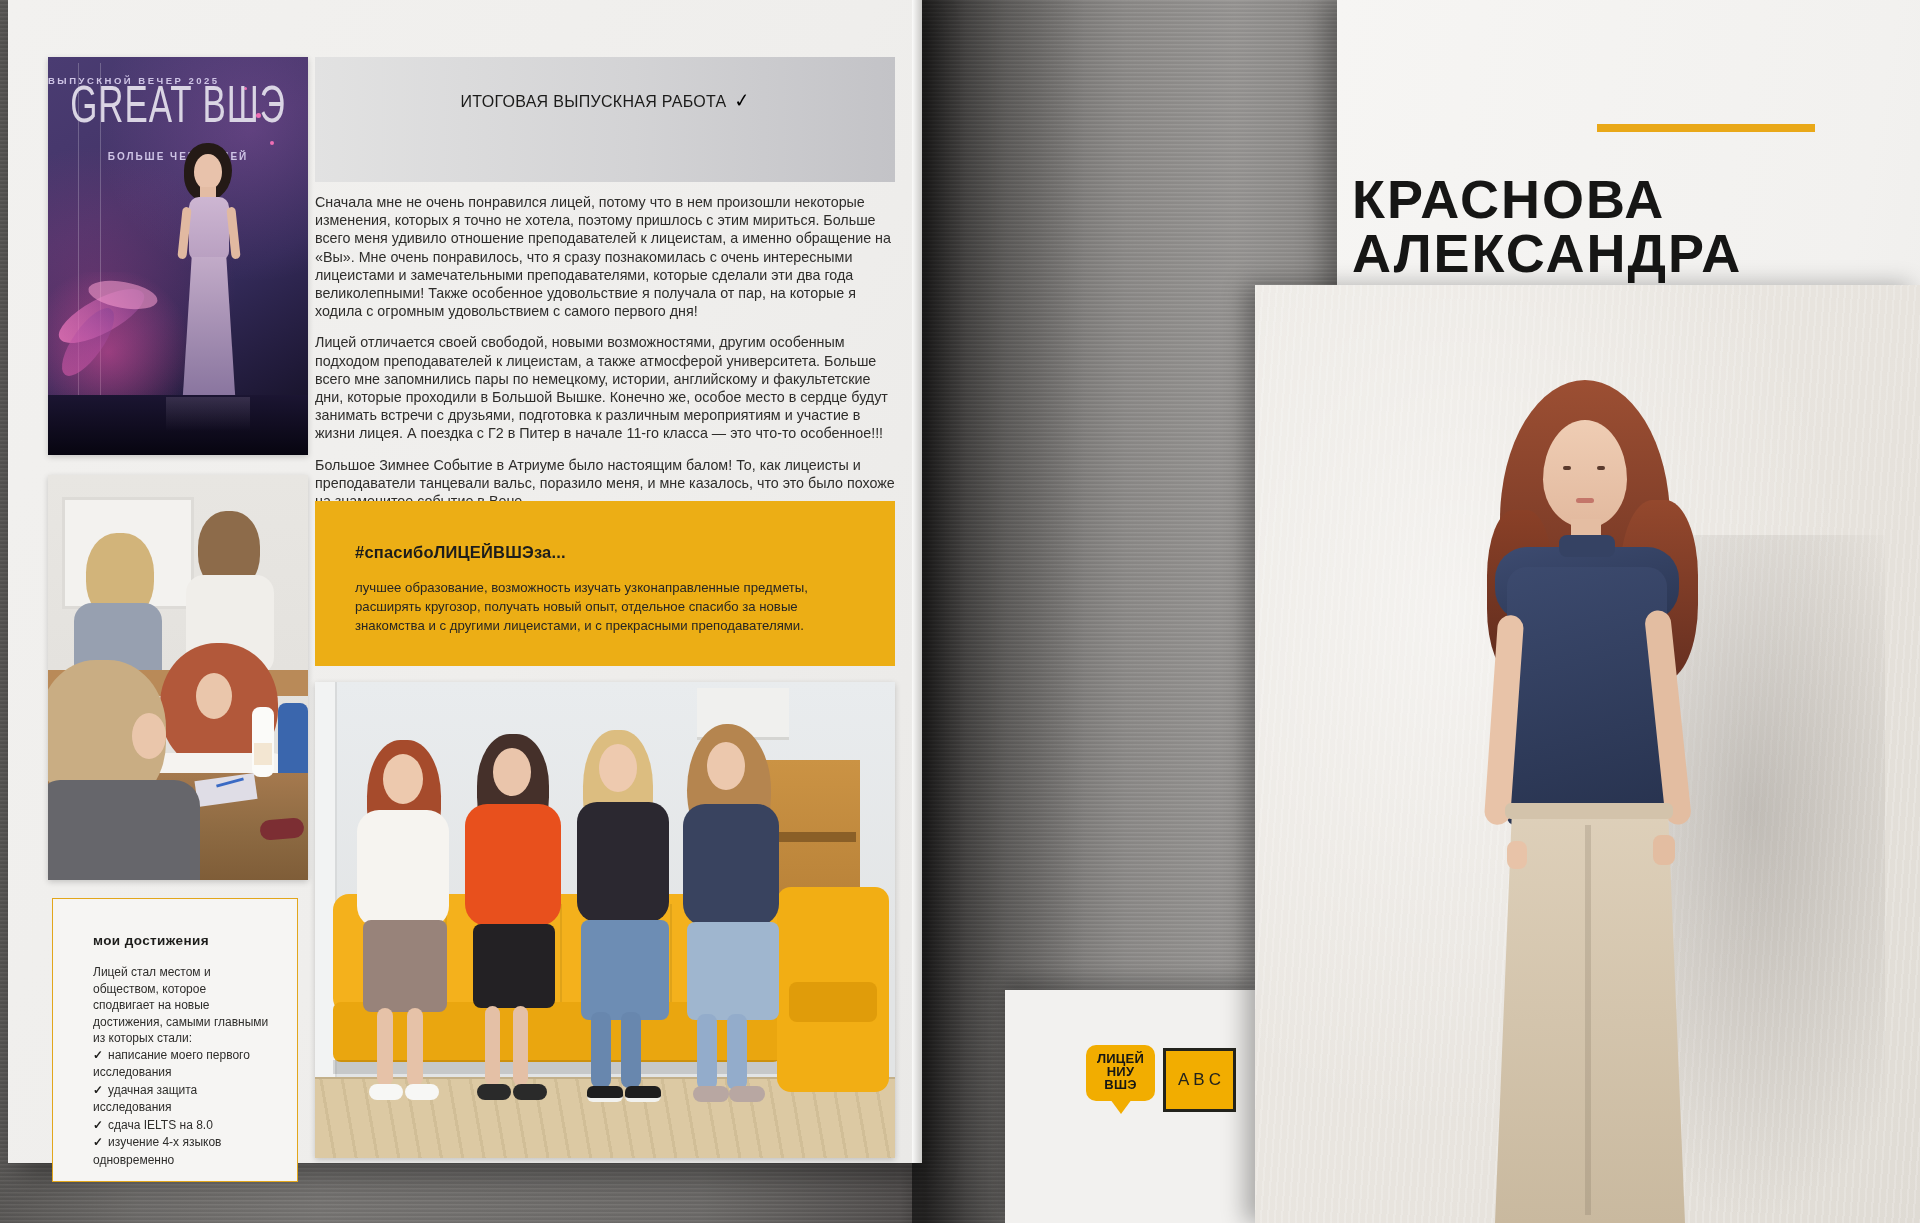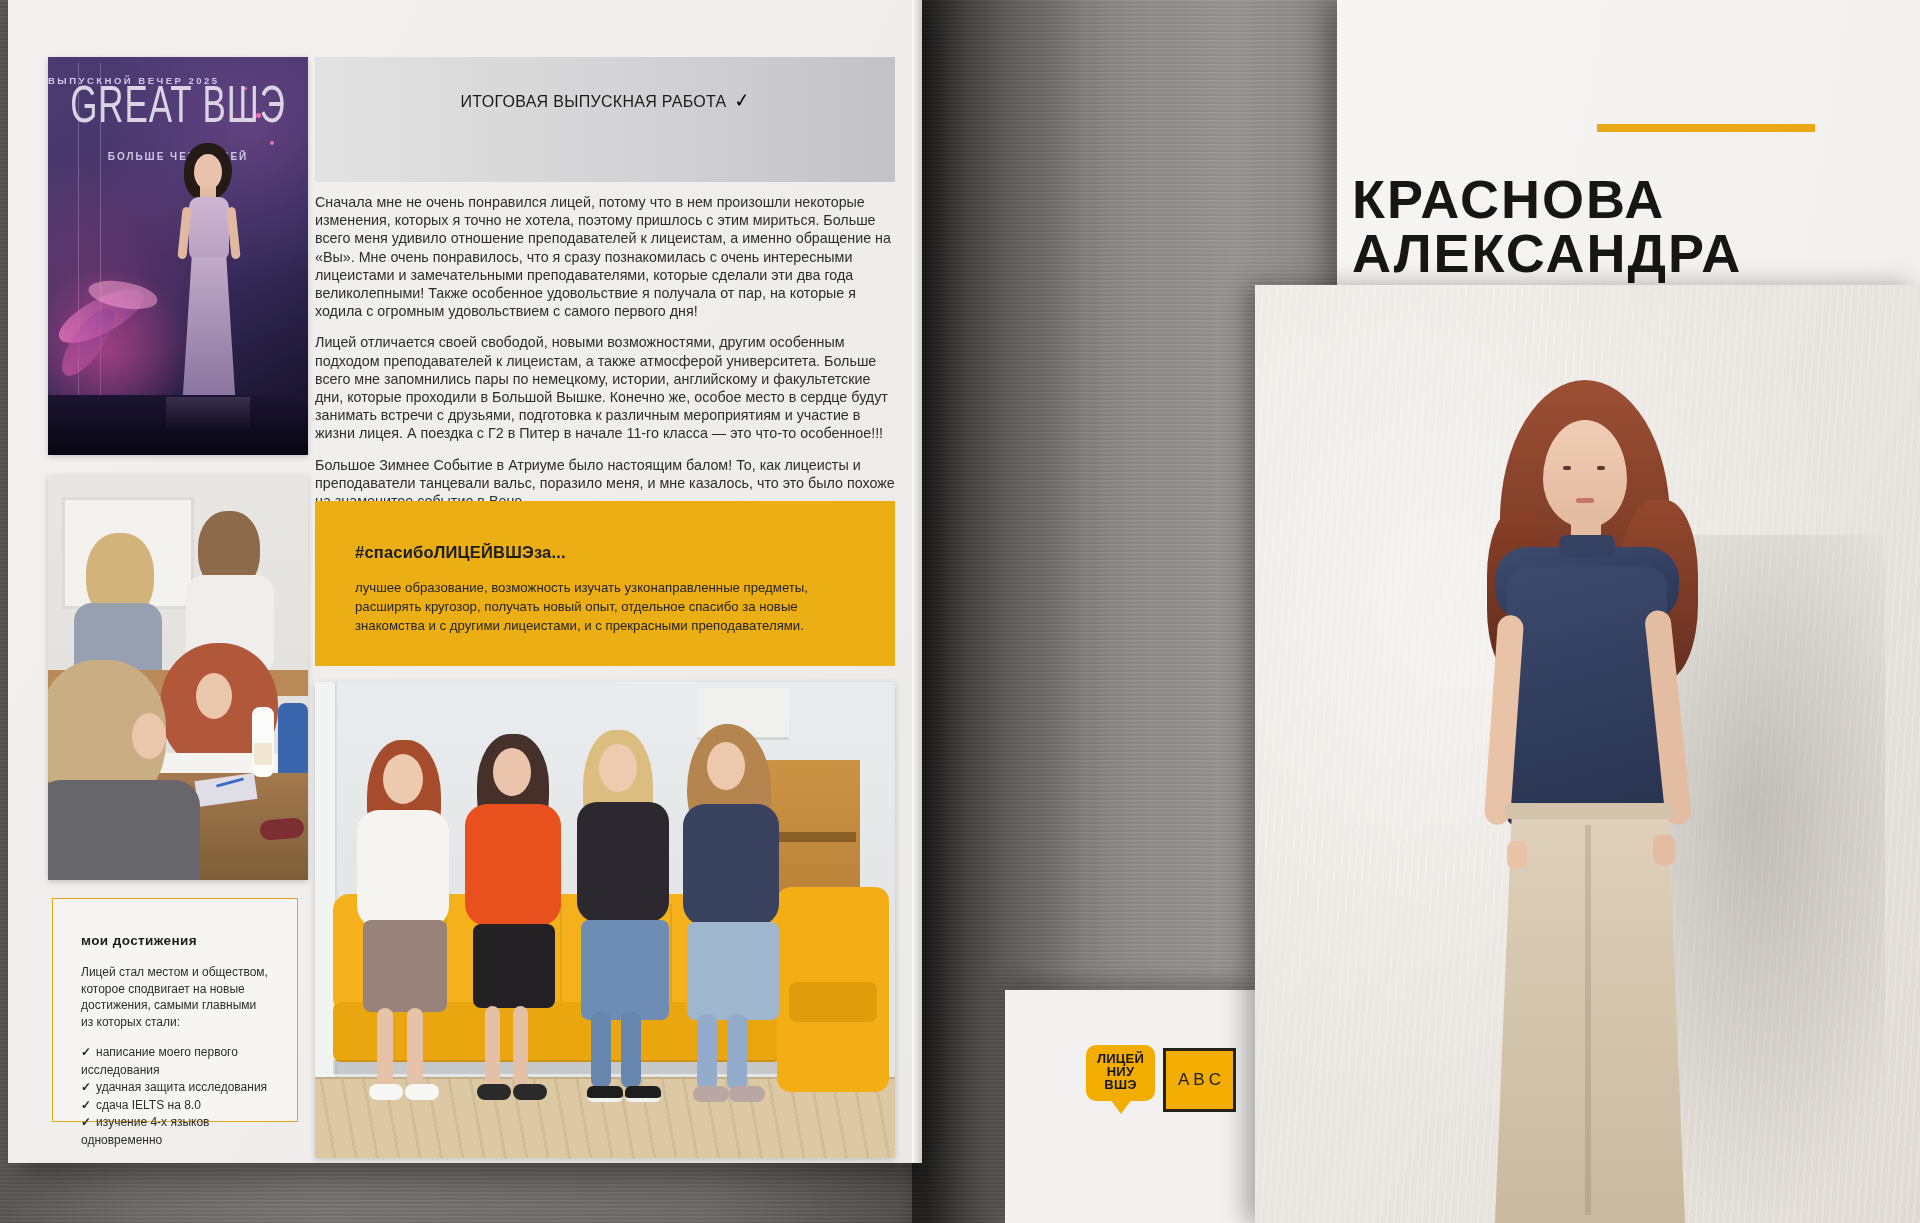--- a/index.html
+++ b/index.html
@@ -40,25 +40,25 @@
   .poster-floor { left:0; top:338px; width:260px; height:60px;
     background:linear-gradient(#1b1532,#070510); }
   .reflect { left:118px; top:340px; width:84px; height:34px;
     background:linear-gradient(rgba(205,185,215,.16),rgba(205,185,215,0)); }
 
   
   .classroom { left:40px; top:475px; width:260px; height:405px; overflow:hidden;
     background:linear-gradient(#e8e6e2,#e3e1dd 60%); box-shadow:0 2px 6px rgba(0,0,0,.18); }
 
   
-  .achievements { left:44px; top:898px; width:246px; height:224px; background:#f6f5f3;
-    border:1.5px solid #E2A61B; padding:34px 26px 0 28px; }
+  .achievements { left:44px; top:898px; width:246px; height:284px; background:#f6f5f3;
+    border:1.5px solid #E2A61B; padding:34px 26px 0 40px; }
   .ach-title { font-size:13.5px; font-weight:800; letter-spacing:.4px; color:#1d1d1b; }
   .ach-intro { margin-top:16px; font-size:12px; line-height:16.5px; color:#2e2d2b; }
-  .ach-list { margin-top:14px; list-style:none; }
+  .ach-list { list-style:none; }
   .ach-list li { font-size:12px; line-height:17.5px; color:#2e2d2b; }
   .ach-check { font-weight:700; margin-right:5px; color:#1d1d1b; }
 
   
   .final-box { left:307px; top:57px; width:580px; height:125px; padding-top:32px;
     background:linear-gradient(90deg,#e2e2e2,#d3d3d5 55%,#c3c3c7); text-align:center; }
   .final-title { font-size:16px; font-weight:400; letter-spacing:.3px; color:#1b1b1a; }
   .final-check { font-size:19px; font-weight:400; margin-left:7px; display:inline-block; transform:rotate(-6deg); }
   .final-sub { margin-top:13px; font-size:12.8px; line-height:19px; color:#3a3a38; }
   .essay { left:307px; top:193px; width:582px; }

